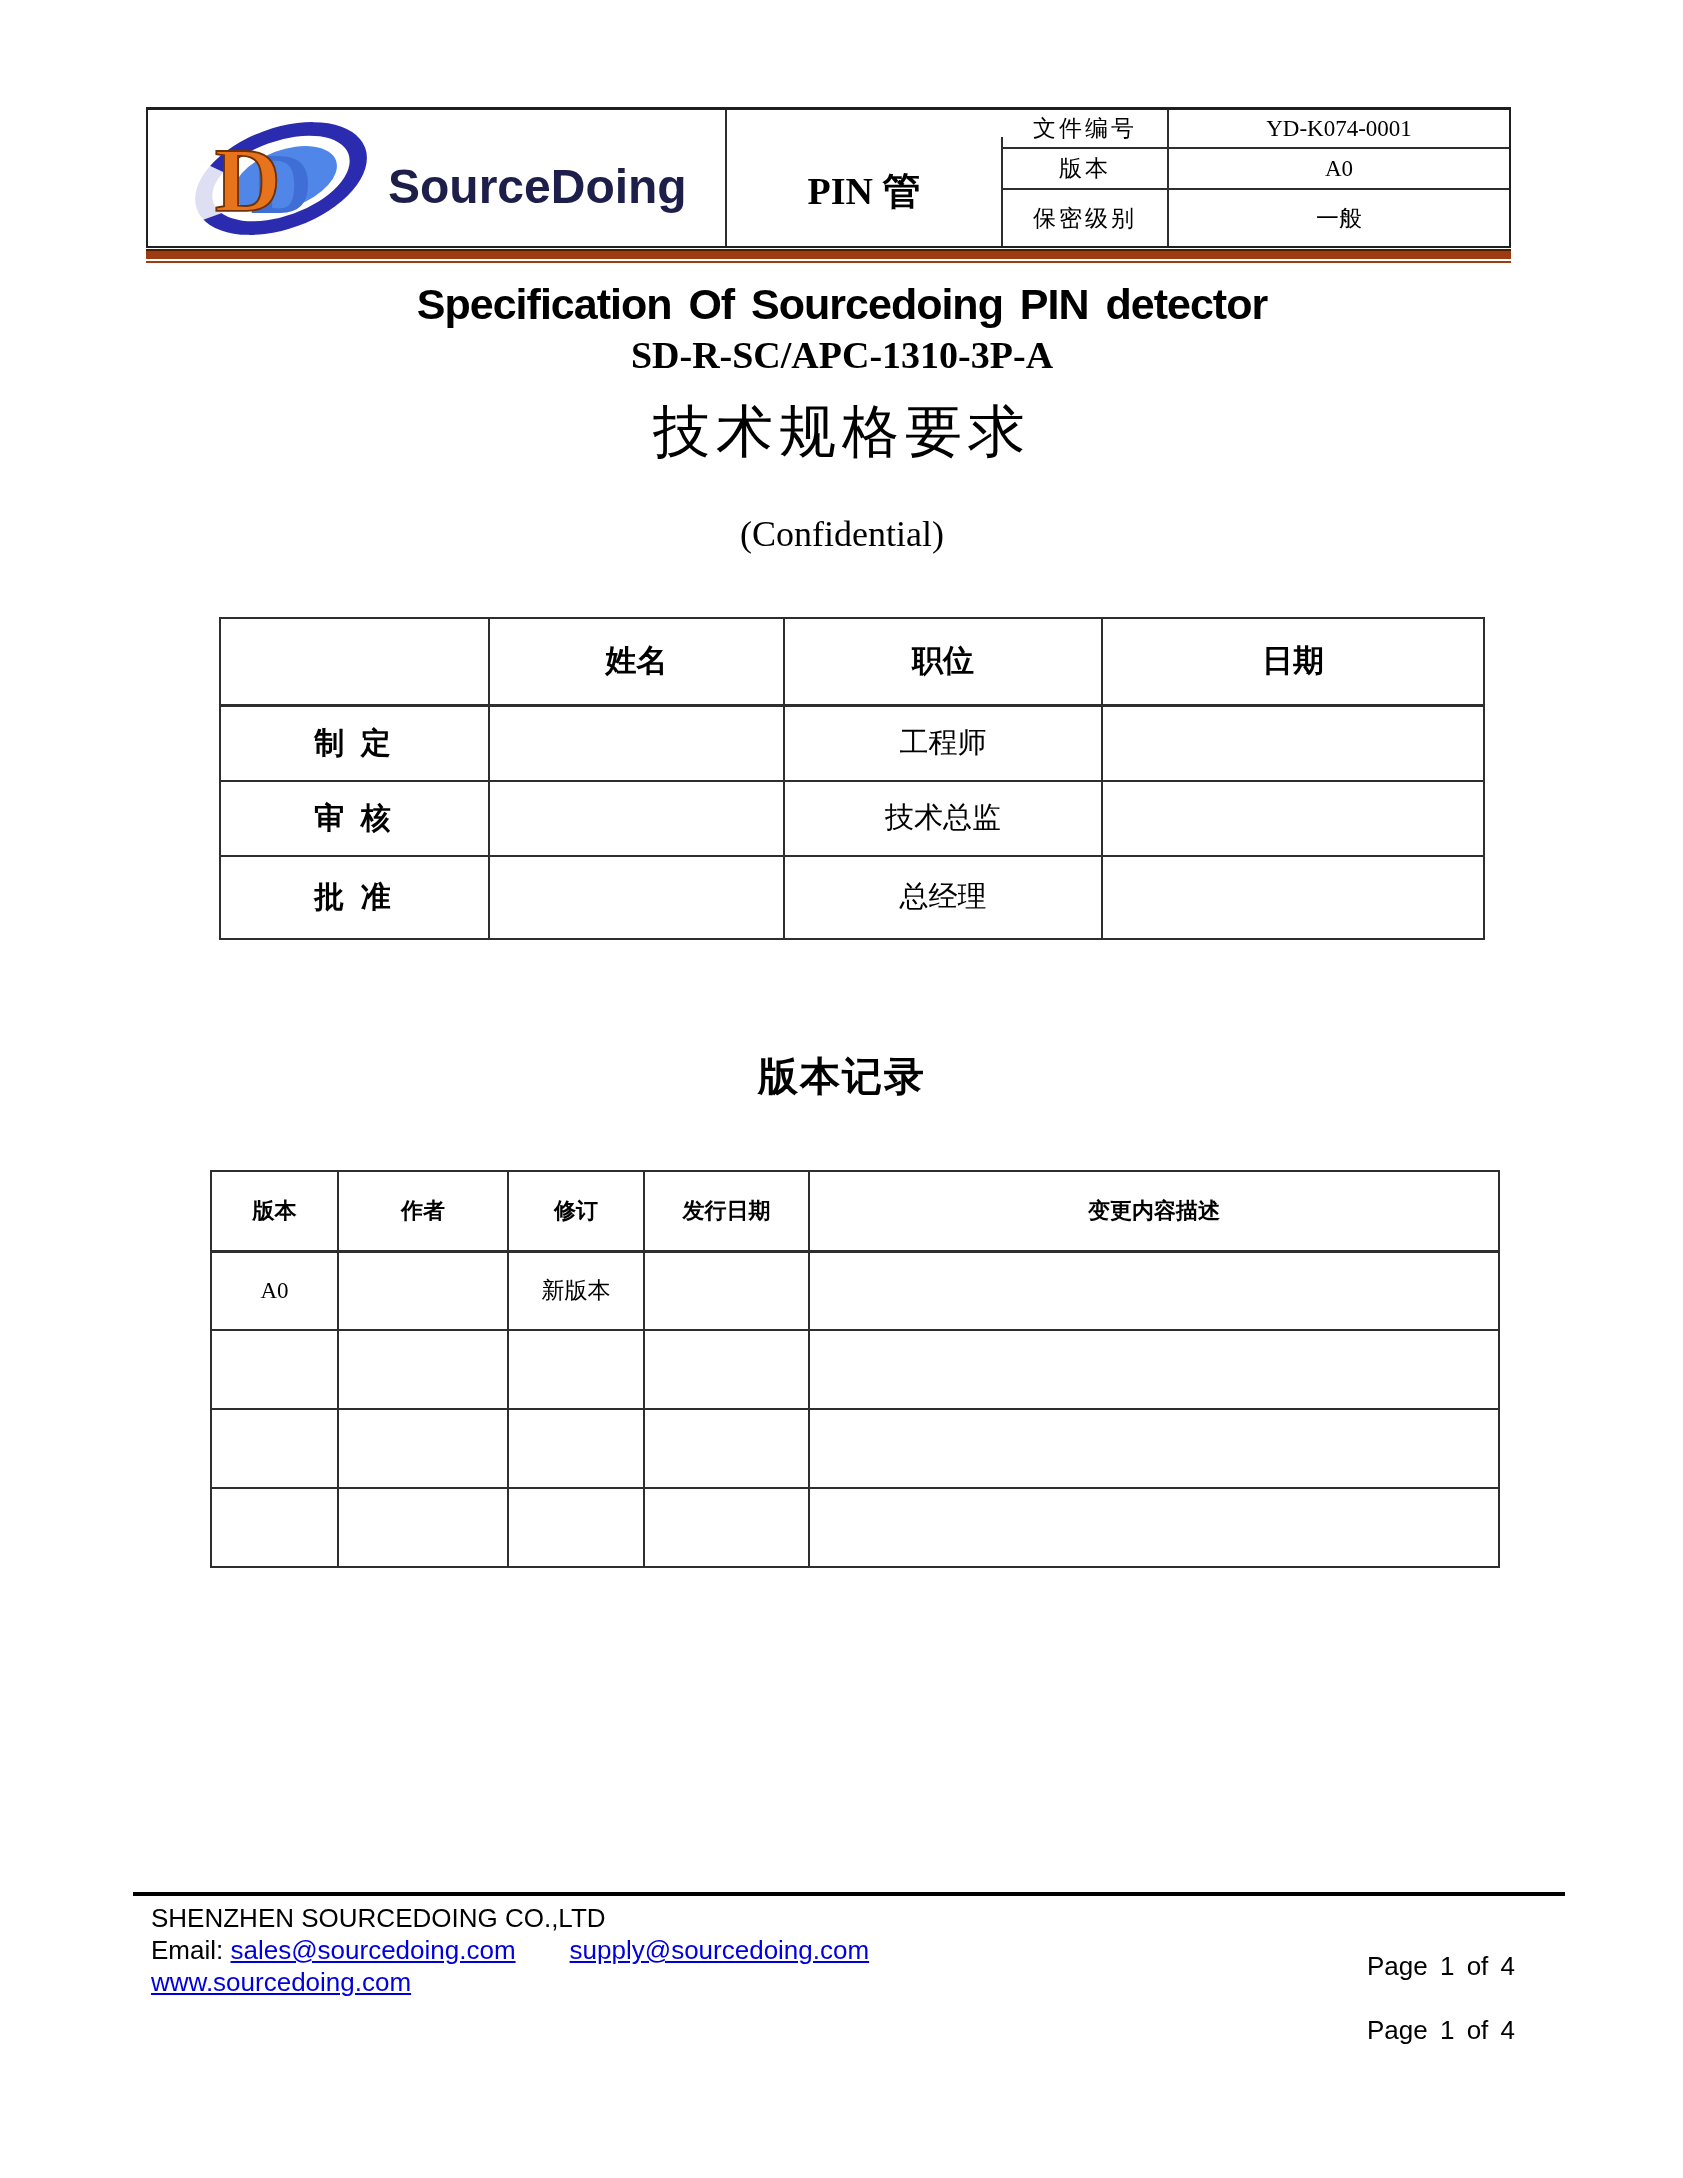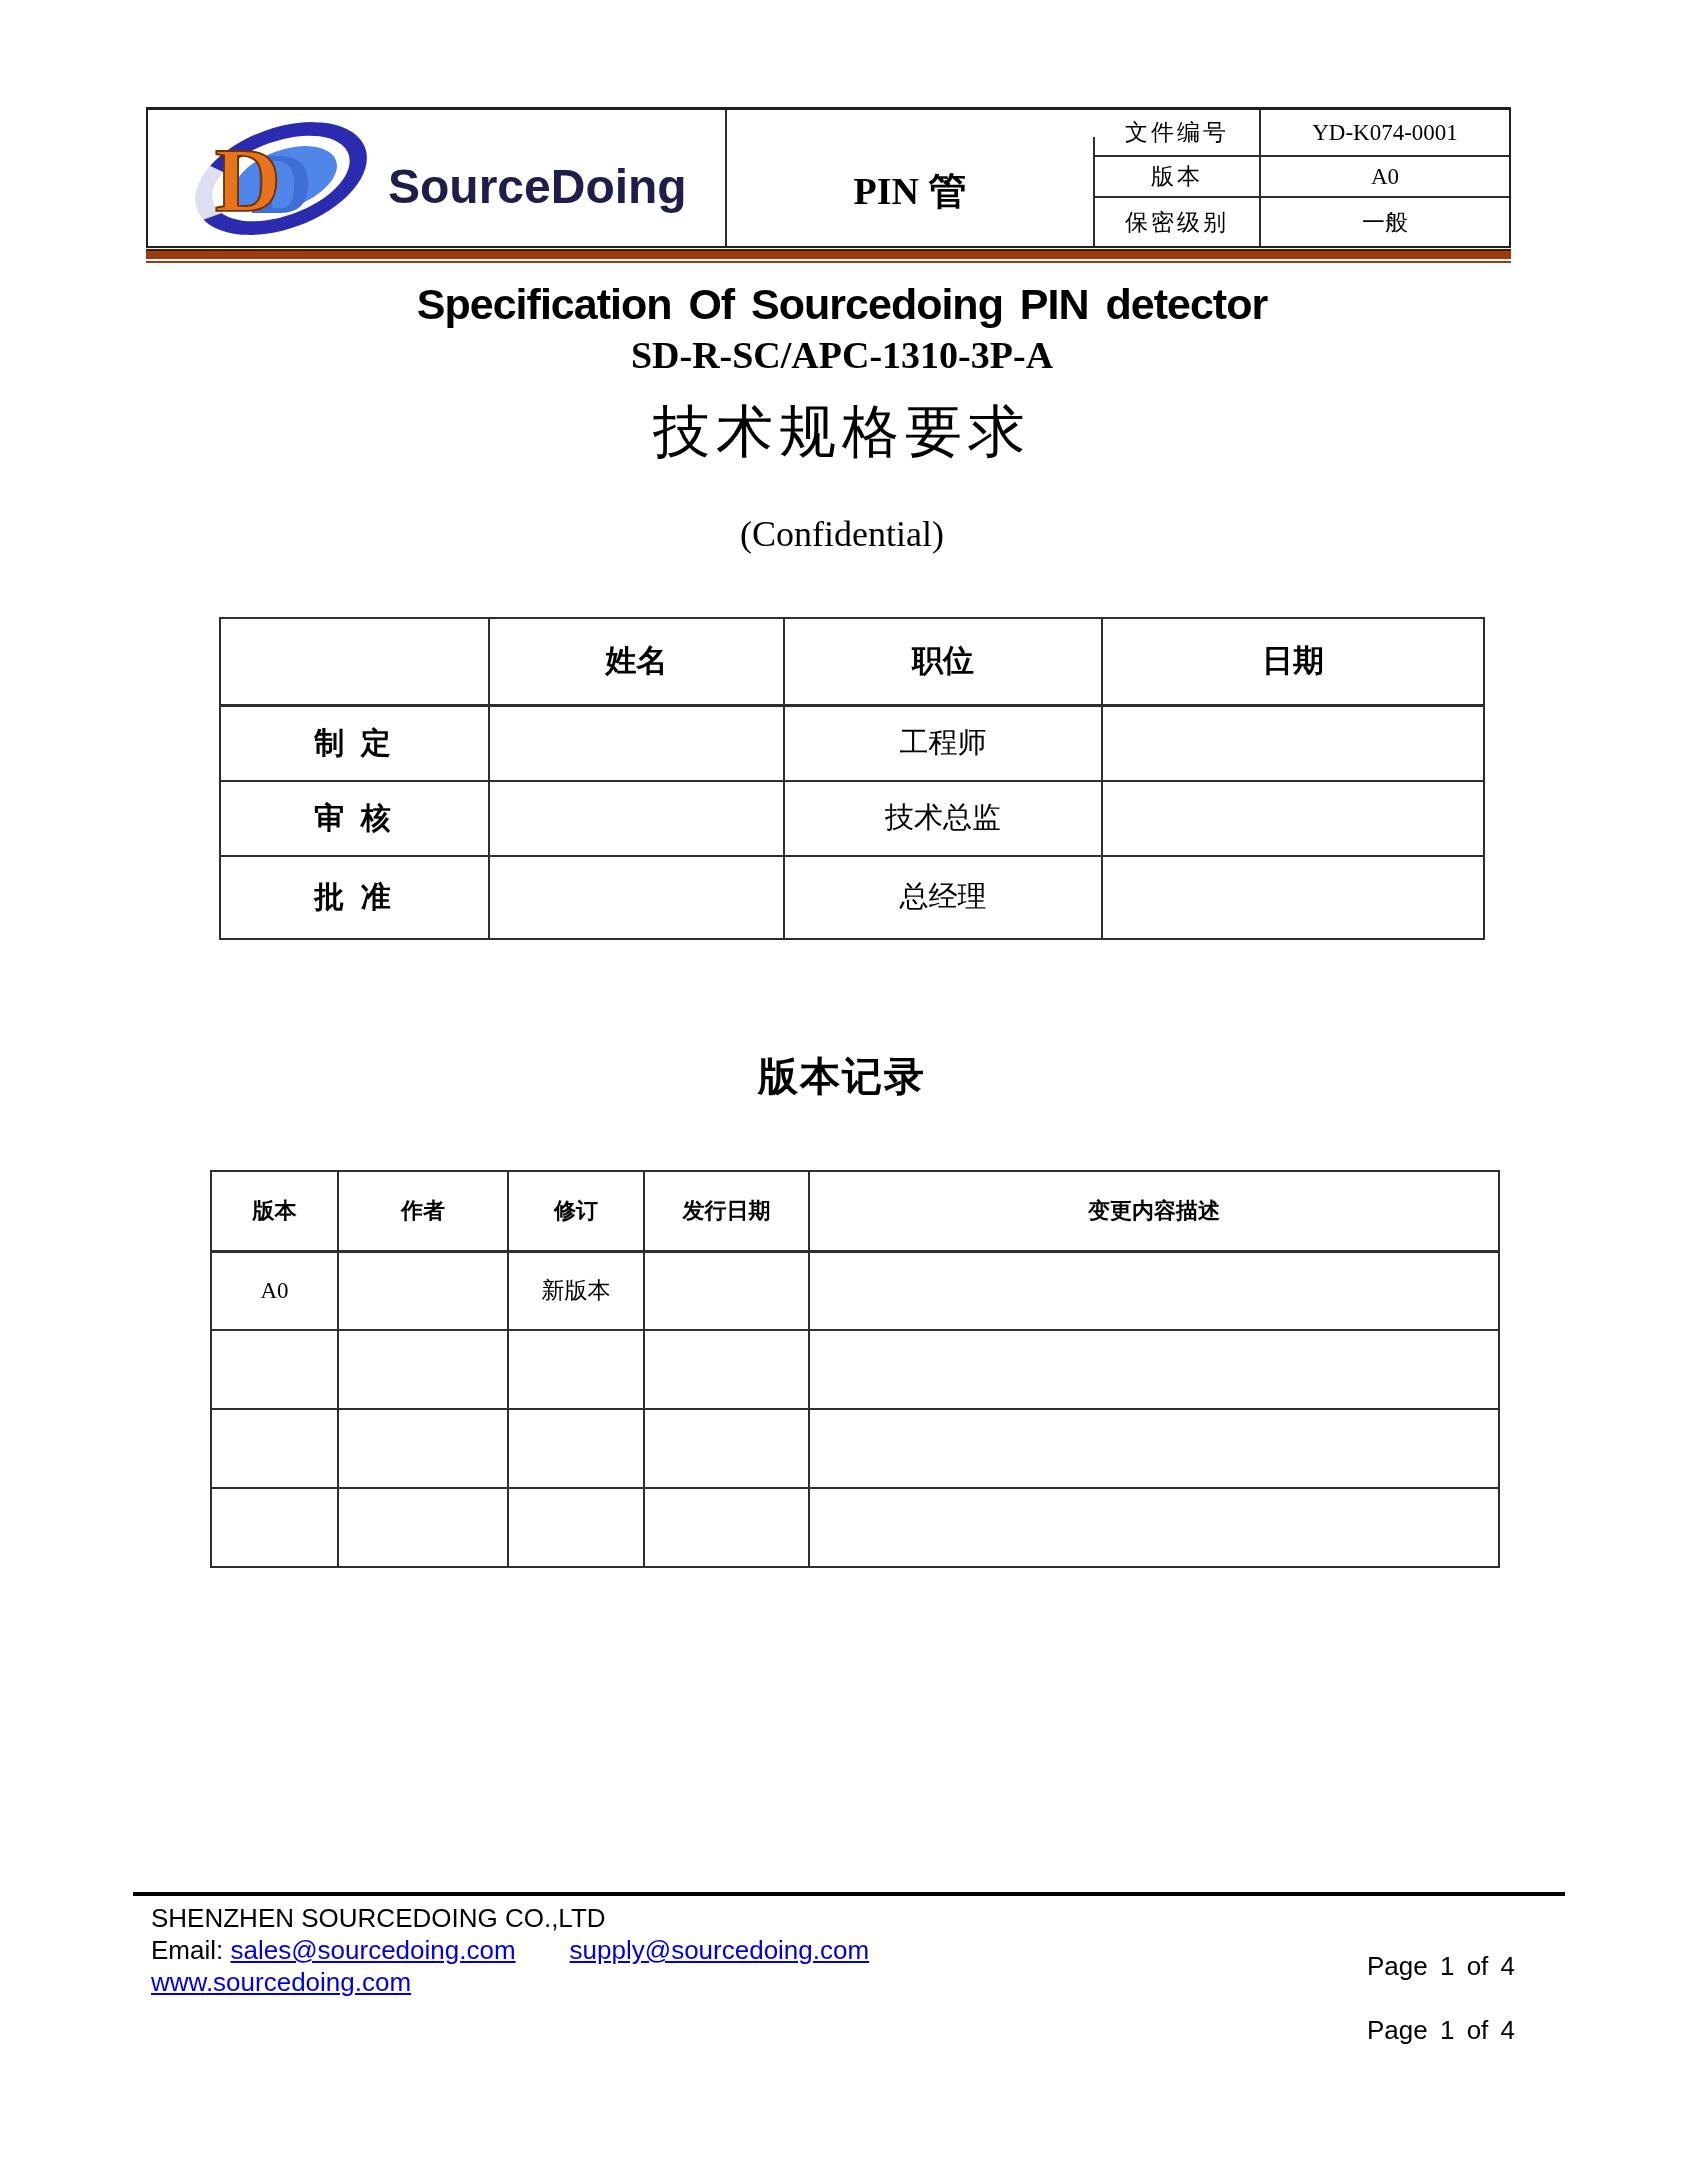--- a/index.html
+++ b/index.html
@@ -15,27 +15,27 @@
     display:flex;flex-direction:row;
   }
   .logo-cell{width:579px;border-right:2px solid #2e2e2e;box-sizing:border-box;
     display:flex;align-items:center;padding-left:34px;overflow:hidden;}
   .logo-mark{width:198px;height:125px;flex:none;}
   .logo-text{margin-left:8px;display:flex;flex-direction:column;line-height:1;}
   .logo-cn{font-family:"Liberation Sans",sans-serif;font-weight:bold;font-size:55px;
     letter-spacing:12px;color:#15153d;white-space:nowrap;}
   .logo-en{font-family:"Liberation Sans",sans-serif;font-weight:bold;font-size:48px;
     color:#1e1e4a;margin-top:18px;white-space:nowrap;}
-  .pin-cell{width:368px;border-right:2px solid #2e2e2e;box-sizing:border-box;
+  .pin-cell{width:276px;border-right:2px solid #2e2e2e;box-sizing:border-box;
     display:flex;align-items:center;justify-content:center;
     font-weight:bold;font-size:38px;margin-top:27px;}
   .meta-block{flex:1;display:flex;flex-direction:column;}
   .meta-row{display:flex;border-bottom:2px solid #2e2e2e;box-sizing:border-box;}
   .meta-row:last-child{border-bottom:none;flex:1;}
-  .meta-row.r1{height:47px;}
+  .meta-row.r1{height:39px;}
   .meta-row.r2{height:41px;}
   .meta-label{width:166px;border-right:2px solid #2e2e2e;box-sizing:border-box;
     display:flex;align-items:center;justify-content:center;
     font-size:23px;letter-spacing:3px;}
   .meta-value{flex:1;display:flex;align-items:center;justify-content:center;font-size:23px;}
   
   .accent-line{position:absolute;left:146px;top:249px;width:1365px;}
   .accent-band{height:8px;background:#9c3c10;border-top:2px solid #4d1d03;}
   .accent-thin{height:2px;background:#9c3c10;margin-top:2px;}
   

